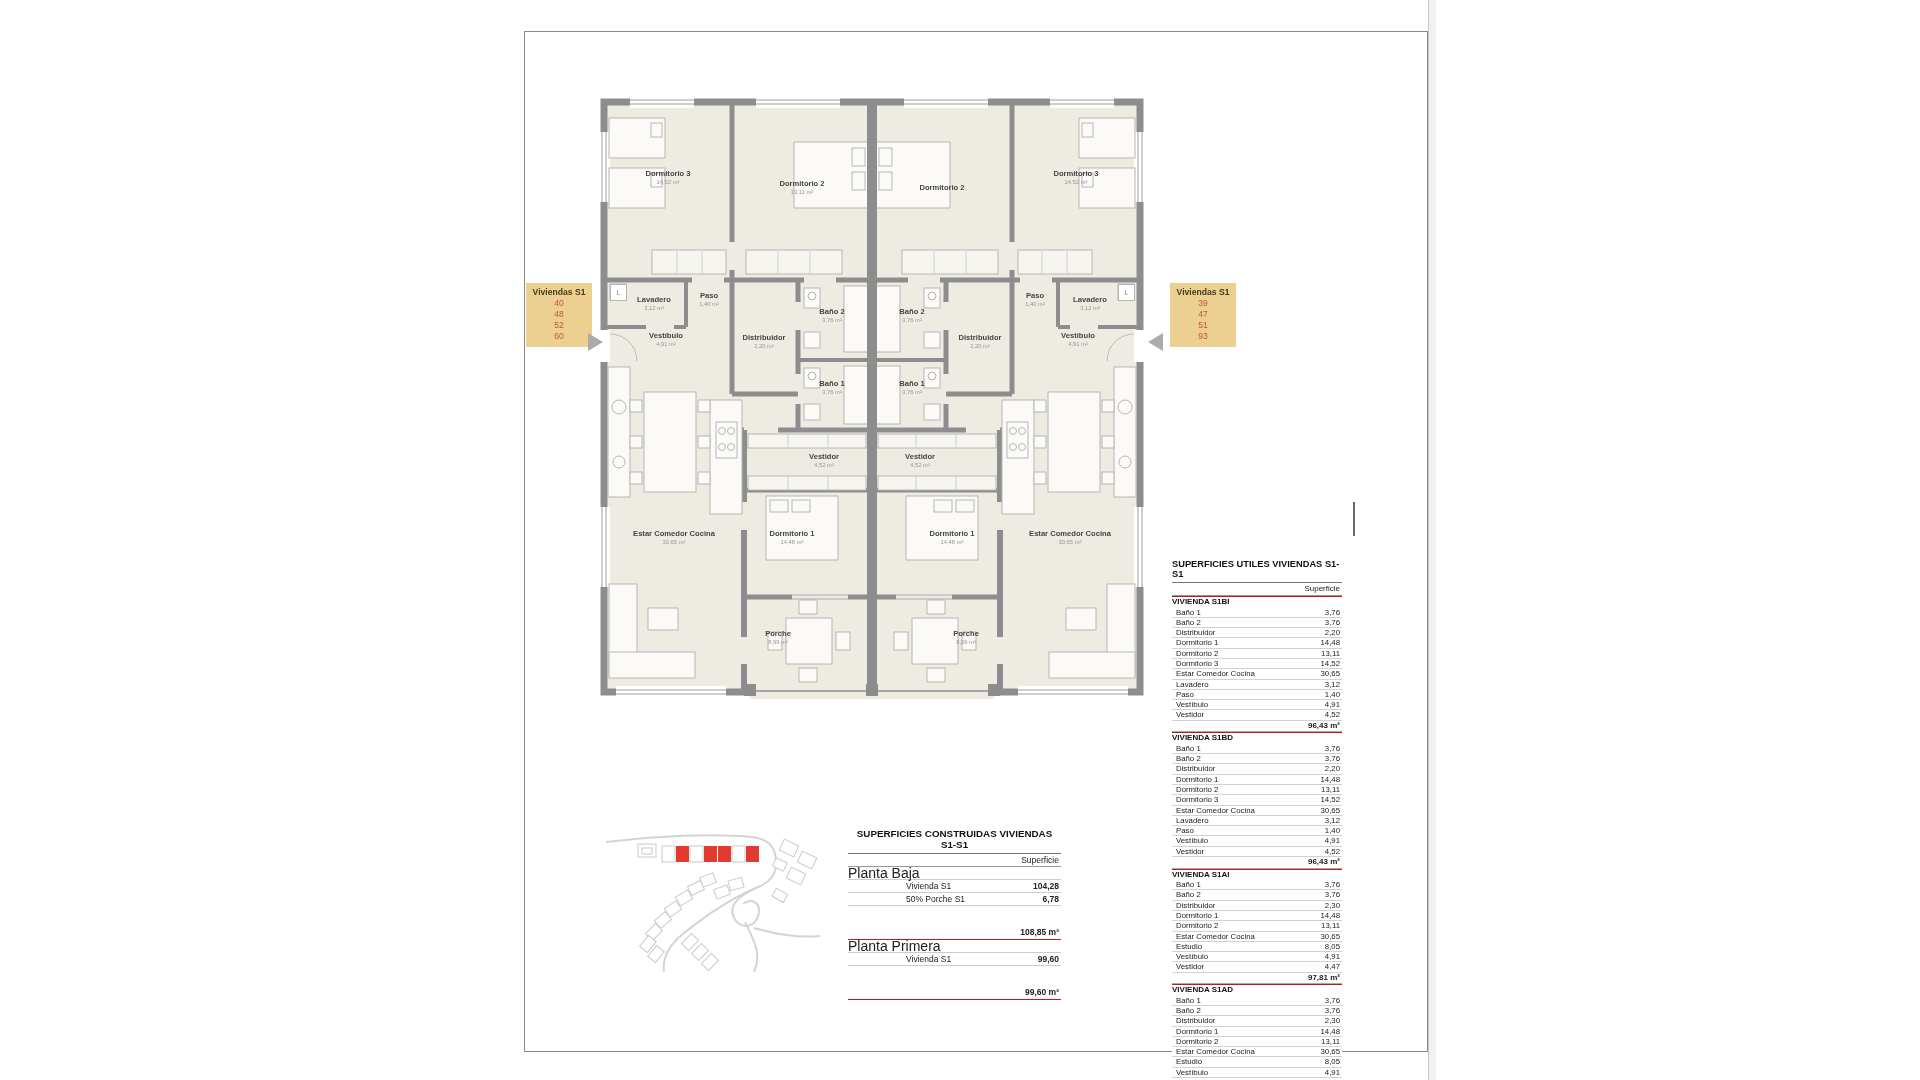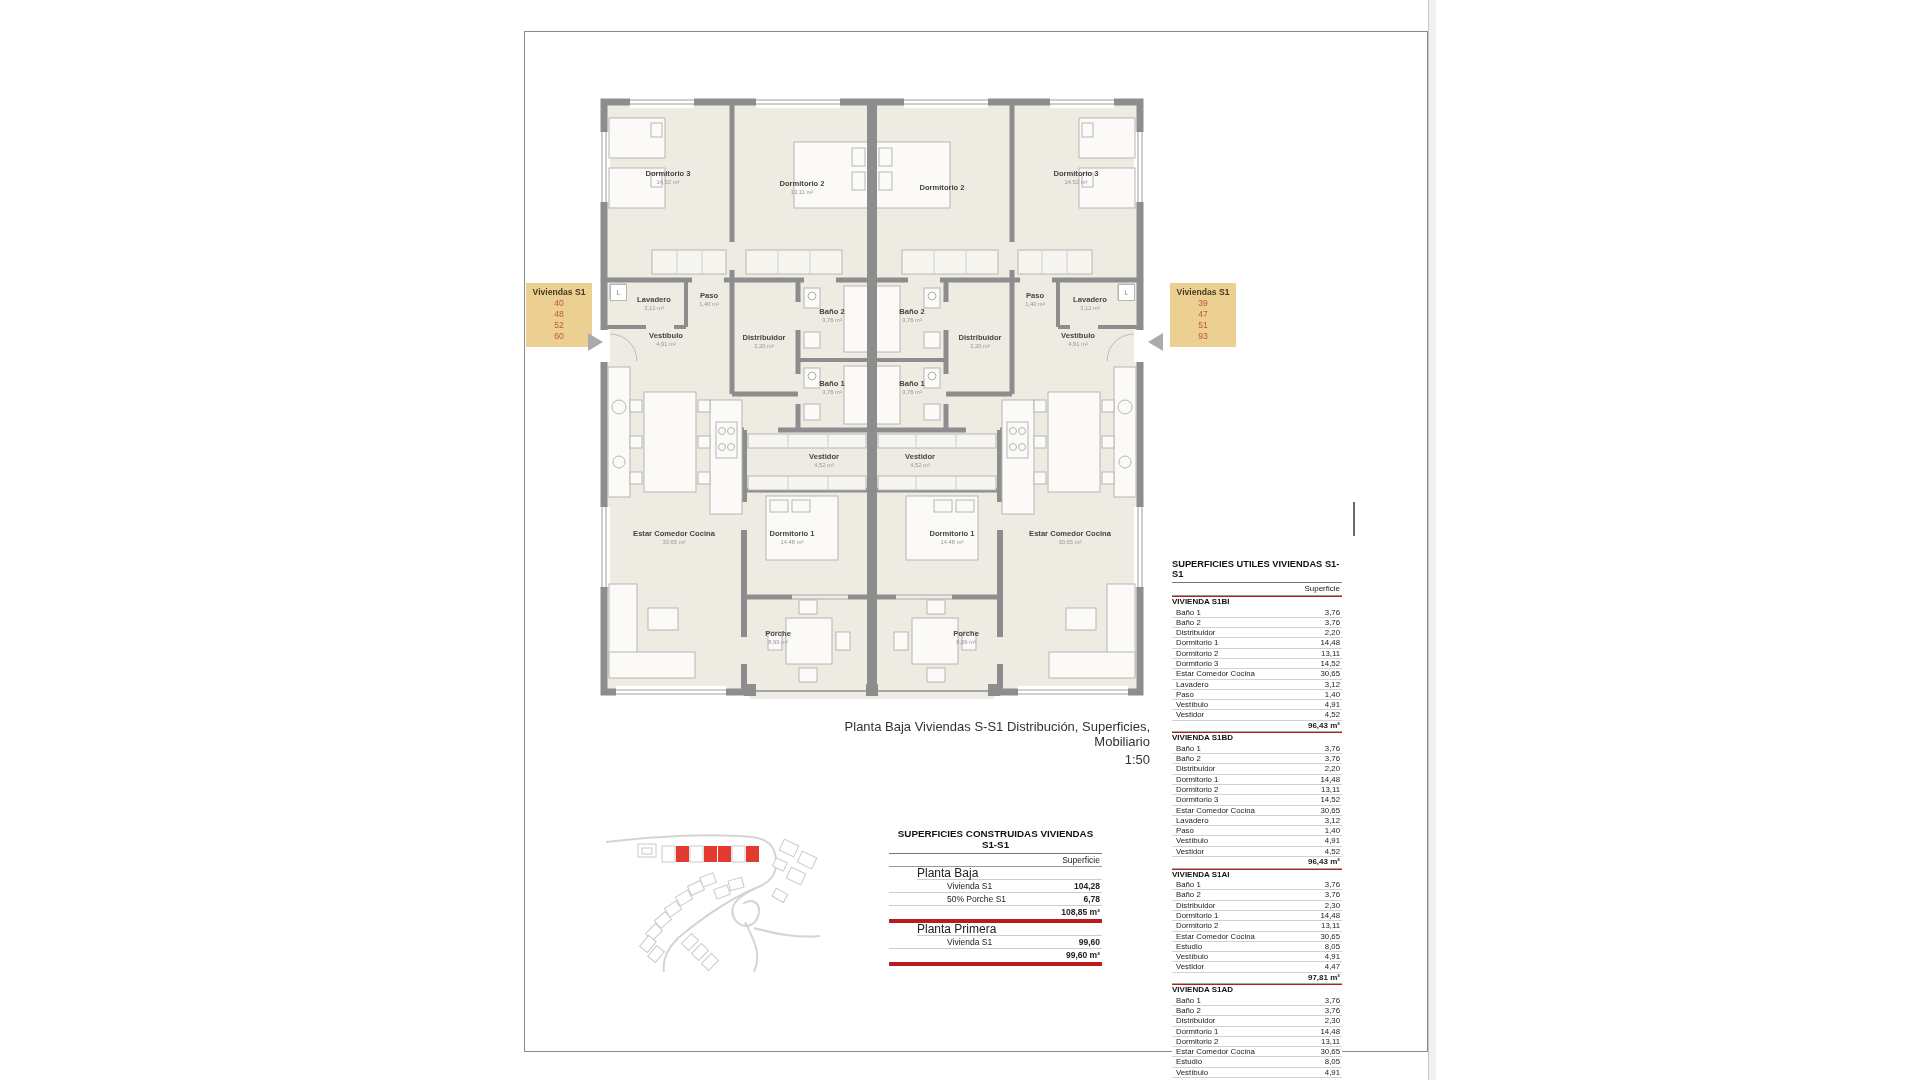--- a/index.html
+++ b/index.html
@@ -26,28 +26,28 @@
   #caption{position:absolute;left:840px;top:719px;width:310px;text-align:right;color:#333;}
   #caption .c1{font-size:13px;}
   #caption .c2{font-size:13px;margin-top:3px;}
   
   #sitemap{position:absolute;left:604px;top:820px;width:218px;height:152px;}
   
   .tbl{position:absolute;background:#fff;}
   .tbl .title{font-weight:700;border-bottom:1px solid #777;color:#111;}
   .tbl .colhead{text-align:right;border-bottom:1px solid #999;color:#222;}
   
-  #ctable{left:889px;top:826px;width:213px;}
+  #ctable{left:848px;top:826px;width:213px;}
   #ctable .title{font-size:9.8px;text-align:center;padding:2px 0 3px;}
   #ctable .colhead{font-size:8.5px;height:12px;line-height:12px;padding-right:2px;}
-  .cs{font-size:12px;height:12px;line-height:12px;border-bottom:1px solid #ccc;color:#222;margin-left:28px;}
+  .cs{font-size:14px;height:12px;line-height:12px;border-bottom:1px solid #ccc;color:#222;}
   .cr{display:flex;justify-content:space-between;font-size:8.5px;height:12px;line-height:12px;border-bottom:1px solid #ccc;}
   .cr .cl{padding-left:58px;}
   .cr .cv{padding-right:2px;font-weight:bold;}
-  .csub{font-size:8.5px;font-weight:700;text-align:right;height:13px;line-height:13px;border-bottom:4px solid #b91c1c;padding-right:2px;}
+  .csub{font-size:8.5px;font-weight:700;text-align:right;height:13px;line-height:13px;border-bottom:1px solid #b91c1c;padding-right:2px;margin-top:20px;}
   
   #utable{left:1172px;top:557px;width:170px;}
   #utable .title{font-size:9.3px;padding:2px 0 3px;}
   #utable .colhead{font-size:8px;height:12px;line-height:12px;padding-right:2px;}
   .ug{font-size:8px;font-weight:700;height:10.5px;line-height:10.5px;border-top:1px solid #b91c1c;color:#111;}
   .ur{display:flex;justify-content:space-between;font-size:7.8px;height:9.3px;line-height:9.1px;border-bottom:1px solid #d2d2d2;}
   .ur .ul{padding-left:4px;}
   .ur .uv{padding-right:2px;text-align:right;}
   .usub{font-size:8px;font-weight:700;text-align:right;height:10.5px;line-height:10.5px;border-bottom:1px solid #aaa;padding-right:2px;}
 </style>
@@ -288,24 +288,20 @@
 
   <div class="tag" style="left:1170px;top:283px">
     <div class="tt">Viviendas S1</div>
     <div class="tn">39</div>
     <div class="tn">47</div>
     <div class="tn">51</div>
     <div class="tn">93</div>
   </div>
   <div class="arrow-l" style="left:1148px;top:333px"></div>
 
-  <div id="caption">
-    <div class="c1">Planta Baja Viviendas S-S1 Distribución, Superficies, Mobiliario</div>
-    <div class="c2">1:50</div>
-  </div>
 
   <div id="sitemap">
     <svg width="218" height="152" viewBox="0 0 218 152">
       <g stroke="#d4d4d4" stroke-width="2" fill="none">
         <path d="M2,22 C50,16 110,13 148,17 C164,19 171,26 172,40 C173,54 167,62 152,68"></path>
         <path d="M152,68 C128,78 98,98 74,118 C64,128 58,140 60,152"></path>
         <path d="M152,68 C134,76 124,86 130,98 C138,112 154,106 155,92 C156,82 147,78 139,84"></path>
         <path d="M141,102 C150,120 158,134 150,152"></path>
         <path d="M150,108 C172,114 192,118 216,116"></path>
       </g>

